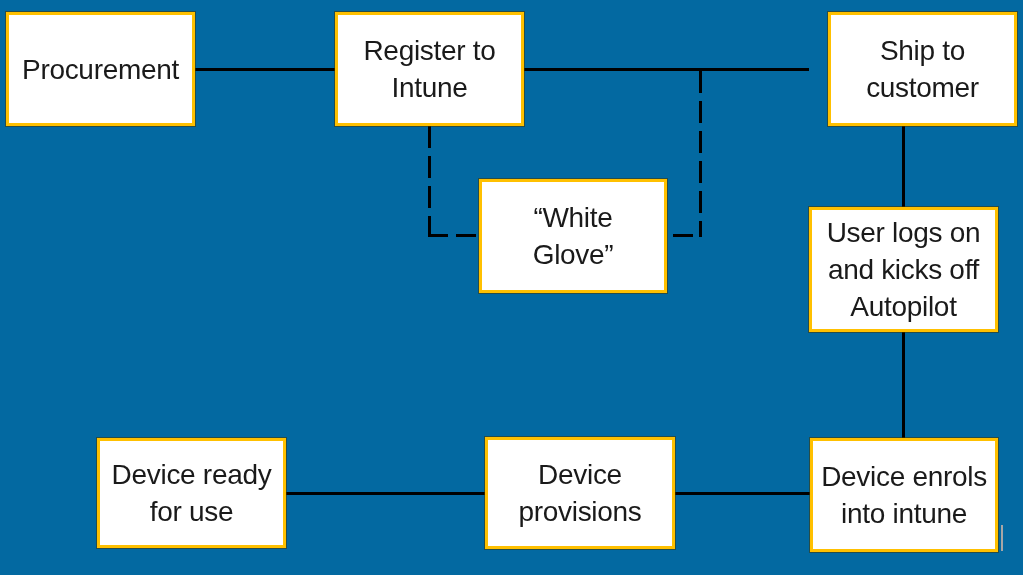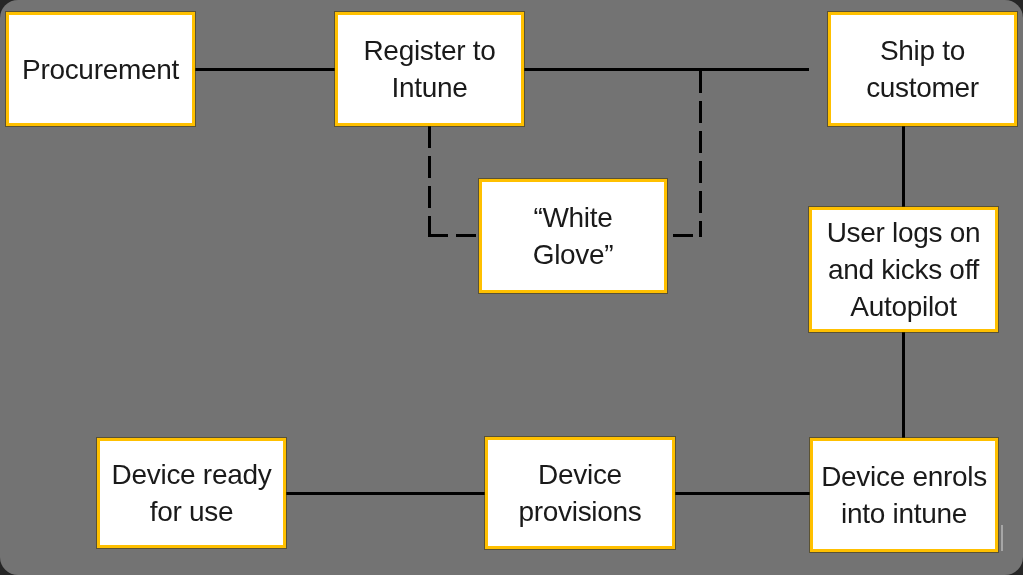--- a/index.html
+++ b/index.html
@@ -5,23 +5,22 @@
   html, body {
     margin: 0;
     padding: 0;
     background: #262626;
     font-family: "Liberation Sans", sans-serif;
   }
   #canvas {
     position: relative;
     width: 1023px;
     height: 575px;
-    background: #737373;
+    background: #0369a1;
     overflow: hidden;
-    border-radius: 18px;
   }
   .node {
     position: absolute;
     box-sizing: border-box;
     background: #ffffff;
     border: 3px solid #ffc000;
     box-shadow: 0 0 0 1px rgba(70,55,0,0.55);
     display: flex;
     align-items: center;
     justify-content: center;

